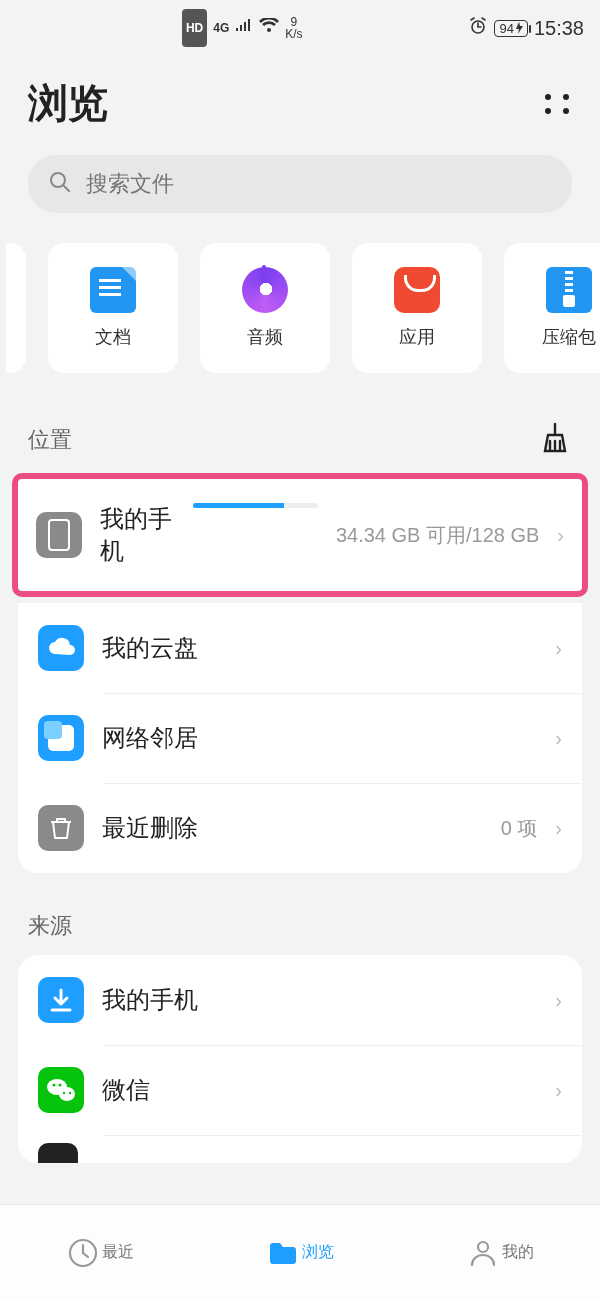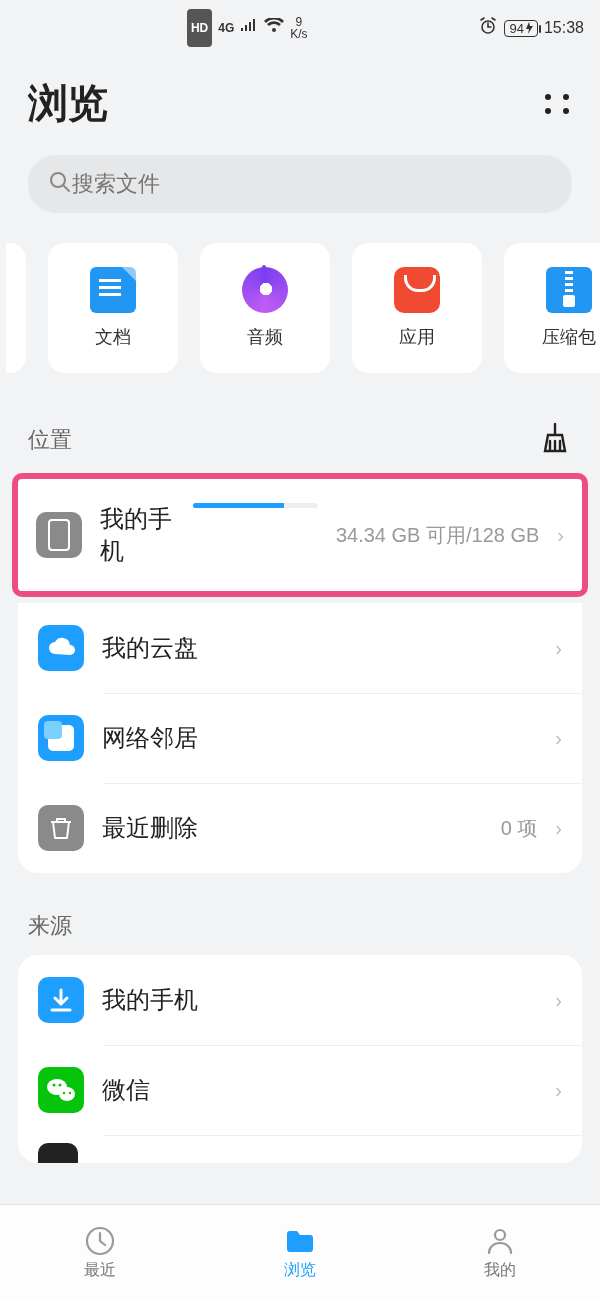--- a/index.html
+++ b/index.html
@@ -16,21 +16,21 @@
   
   .header { display: flex; align-items: center; padding: 20px 28px 24px; }
   .header h1 { font-size: 40px; font-weight: 700; flex: 1; }
   .more-dots { width: 30px; height: 30px; position: relative; }
   .more-dots span { position: absolute; width: 6px; height: 6px; background: #222; border-radius: 50%; }
   .more-dots span:nth-child(1){ left:3px; top:5px;}
   .more-dots span:nth-child(2){ right:3px; top:5px;}
   .more-dots span:nth-child(3){ left:3px; bottom:5px;}
   .more-dots span:nth-child(4){ right:3px; bottom:5px;}
   
-  .search { margin: 0 28px; background: #e6e7e9; border-radius: 28px; height: 58px; display: flex; align-items: center; padding: 0 20px; }
+  .search { margin: 0 28px; background: #e6e7e9; border-radius: 28px; height: 58px; display: flex; align-items: center; padding: 0 20px; gap: 14px; }
   .search input { border: none; background: transparent; font-size: 22px; color: #888; flex: 1; outline: none; }
   
   .cat-row { display: flex; gap: 22px; padding: 30px 6px 0; overflow: hidden; text-align: right; }
   .cat-card { background: #fff; border-radius: 16px; width: 130px; height: 130px; flex: none; display: flex; flex-direction: column; align-items: center; justify-content: center; gap: 12px; }
   .cat-card.sliver { width: 20px; border-radius: 0 16px 16px 0;}
   .cat-label { font-size: 18px; color: #333; }
   .ic { width: 46px; height: 46px; border-radius: 8px; position: relative; }
   .ic-doc { background:#2196f3; border-radius:6px;}
   .ic-doc::before{content:"";position:absolute;left:9px;top:12px;width:22px;height:3px;background:#fff;box-shadow:0 7px 0 #fff,0 14px 0 #fff;}
   .ic-doc::after{content:"";position:absolute;right:0;top:0;border:7px solid #fff;border-left-color:transparent;border-bottom-color:transparent;opacity:0.5;border-top-right-radius:6px;}
@@ -67,21 +67,21 @@
   .ic-net::after{content:"";position:absolute;left:6px;top:6px;width:18px;height:18px;background:#7cd0ff;border-radius:4px;}
   .ic-trash { background:#8a8a8a; }
   .ic-trash svg { width:26px;height:26px;}
   .ic-dl { background:#1e9fff;}
   .ic-dl svg { width:28px;height:28px;}
   .ic-wechat { background:#06c30c; border-radius:12px;}
   .ic-wechat svg { width:36px; height:36px;}
   .broom svg { width:34px; height:34px; stroke:#222;}
   
   .bottom-nav { position:absolute; left:0; right:0; bottom:0; height:96px; background:#fdfdfd; border-top:1px solid #e5e5e5; display:flex;}
-  .nav-item { flex:1; display:flex; flex-direction:column; align-items:center; justify-content:center; gap:2px; font-size:16px; color:#777;}
+  .nav-item { flex:1; display:flex; flex-direction:row; align-items:center; justify-content:center; gap:2px; font-size:16px; color:#777;}
   .nav-item.active { color:#1e9fff; }
   .nav-item svg { width:34px; height:34px;}
   
   .scroll { height: calc(1300px - 56px - 96px); overflow:hidden; position:relative;}
 </style>
 </head>
 <body>
 
 <div class="status-bar">
   <div class="status-left">
@@ -109,21 +109,21 @@
           <circle cx="10" cy="11" r="6" fill="none" stroke="#333" stroke-width="1.6"></circle>
           <path d="M10 7v4h3M3 4l3-2M17 4l-3-2" stroke="#333" stroke-width="1.6" fill="none" stroke-linecap="round"></path>
         </svg>
     </span>
     <span class="batt">
       <span>94</span>
       <svg width="7" height="12" viewBox="0 0 7 12">
           <path d="M3 0L0 7h3l-1 5 5-8H4z" fill="#333"></path>
         </svg>
     </span>
-    <span style="font-size:16px;">15:38</span>
+    <span style="font-size:20px;">15:38</span>
   </div>
 </div>
 
 <div class="scroll">
 
   <div class="header">
     <h1>浏览</h1>
     <div class="more-dots">
       <span></span>
         <span></span>

